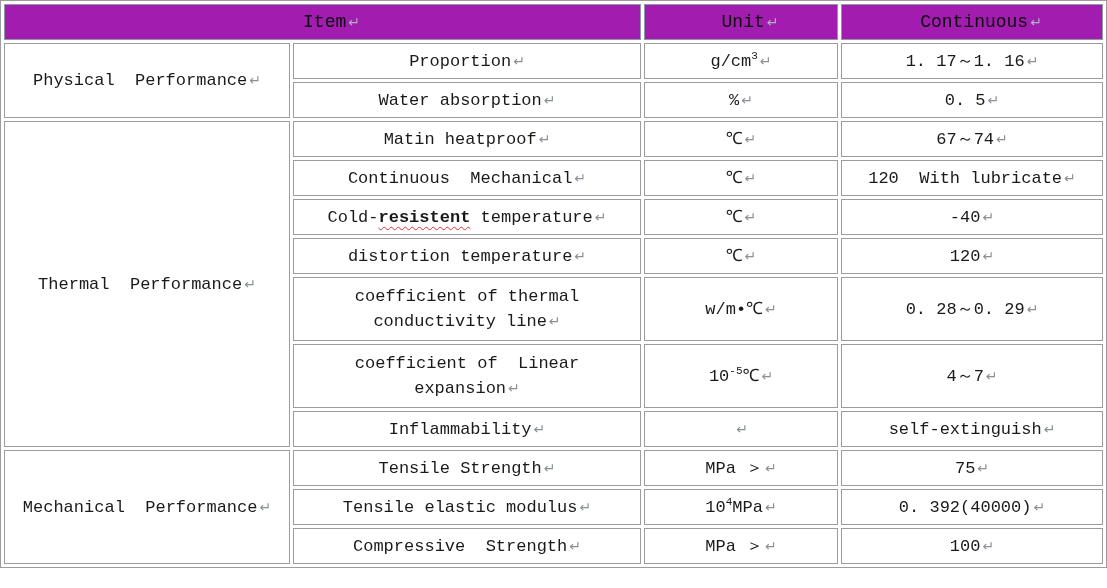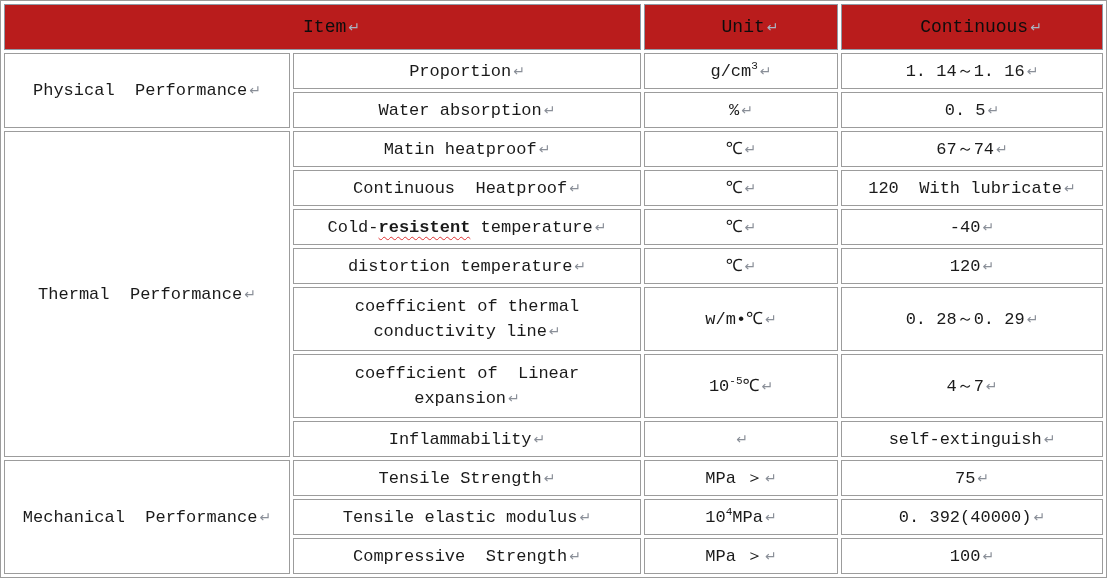--- a/index.html
+++ b/index.html
@@ -22,23 +22,23 @@
     font-size:17px;
     font-weight:normal;
     color:#1a1a1a;
     padding:0 2px;
     white-space:pre-wrap;
     line-height:24px;
     overflow:hidden;
     box-sizing:border-box;
   }
   thead th{
-    background:#b91c1c;
+    background:#a21caf;
     border-color:#8f9aa6;
-    height:46px;
+    height:36px;
     font-size:18px;
     color:#0d0d0d;
     padding-left:20px;
   }
   tr.single td{height:36px;margin-left:21px;}
   tr.double td{height:64px;}
   td.cat{height:auto;text-align:center;}
   .ret{
     color:#8a8f98;
     font-family:"DejaVu Sans",sans-serif;
@@ -69,35 +69,35 @@
         <th colspan="2"><span>Item</span><span class="ret">↵</span></th>
         <th><span>Unit</span><span class="ret">↵</span></th>
         <th><span>Continuous</span><span class="ret">↵</span></th>
       </tr>
     </thead>
     <tbody id="spec-body">
         <tr class="single">
           <td class="cat" rowspan="2"><span>Physical  Performance</span><span class="ret">↵</span></td>
           <td><span>Proportion</span><span class="ret">↵</span></td>
           <td><span>g/cm<sup>3</sup></span><span class="ret">↵</span></td>
-          <td><span>1. 14～1. 16</span><span class="ret">↵</span></td>
+          <td><span>1. 17～1. 16</span><span class="ret">↵</span></td>
         </tr>
         <tr class="single">
           <td><span>Water absorption</span><span class="ret">↵</span></td>
           <td><span>%</span><span class="ret">↵</span></td>
           <td><span>0. 5</span><span class="ret">↵</span></td>
         </tr>
         <tr class="single">
           <td class="cat" rowspan="7"><span>Thermal  Performance</span><span class="ret">↵</span></td>
           <td><span>Matin heatproof</span><span class="ret">↵</span></td>
           <td><span>℃</span><span class="ret">↵</span></td>
           <td><span>67～74</span><span class="ret">↵</span></td>
         </tr>
         <tr class="single">
-          <td><span>Continuous  Heatproof</span><span class="ret">↵</span></td>
+          <td><span>Continuous  Mechanical</span><span class="ret">↵</span></td>
           <td><span>℃</span><span class="ret">↵</span></td>
           <td><span>120  With lubricate</span><span class="ret">↵</span></td>
         </tr>
         <tr class="single">
           <td><span>Cold-<span class="sp">resistent</span> temperature</span><span class="ret">↵</span></td>
           <td><span>℃</span><span class="ret">↵</span></td>
           <td><span>-40</span><span class="ret">↵</span></td>
         </tr>
         <tr class="single">
           <td><span>distortion temperature</span><span class="ret">↵</span></td>

